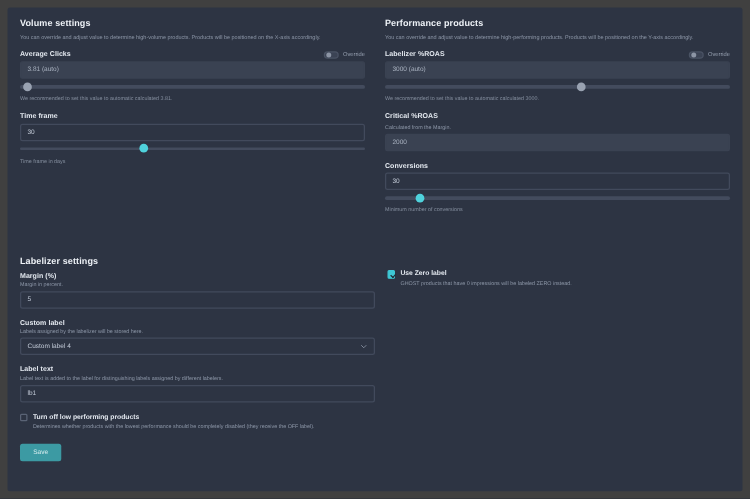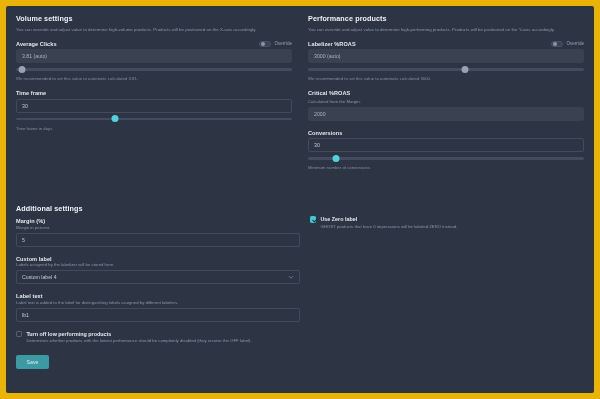--- a/index.html
+++ b/index.html
@@ -15,21 +15,21 @@
     font-family: "Liberation Sans", sans-serif;
     color: #c9d0dc;
     font-size: 5.6px;
     -webkit-font-smoothing: antialiased;
   }
 
   .page {
     position: relative;
     width: 600px;
     height: 399px;
-    background: #eab308;
+    background: #404040;
     padding: 6px 6px;
   }
 
   .card {
     position: relative;
     width: 588px;
     height: 387px;
     background: #2d3443;
     border-radius: 2px;
   }
@@ -352,21 +352,21 @@
             <div class="track"></div>
             <div class="knob on" style="left:10%"></div>
           </div>
           <div class="field-hint">Minimum number of conversions</div>
         </div>
 
       </div>
     </div>
 
     <div class="additional">
-      <div class="section-title">Additional settings</div>
+      <div class="section-title">Labelizer settings</div>
 
       <div class="field">
         <div class="field-label">Margin (%)</div>
         <div class="field-sub">Margin in percent.</div>
         <div class="input">5</div>
       </div>
 
       <div class="field">
         <div class="field-label">Custom label</div>
         <div class="field-sub">Labels assigned by the labelizer will be stored here.</div>

